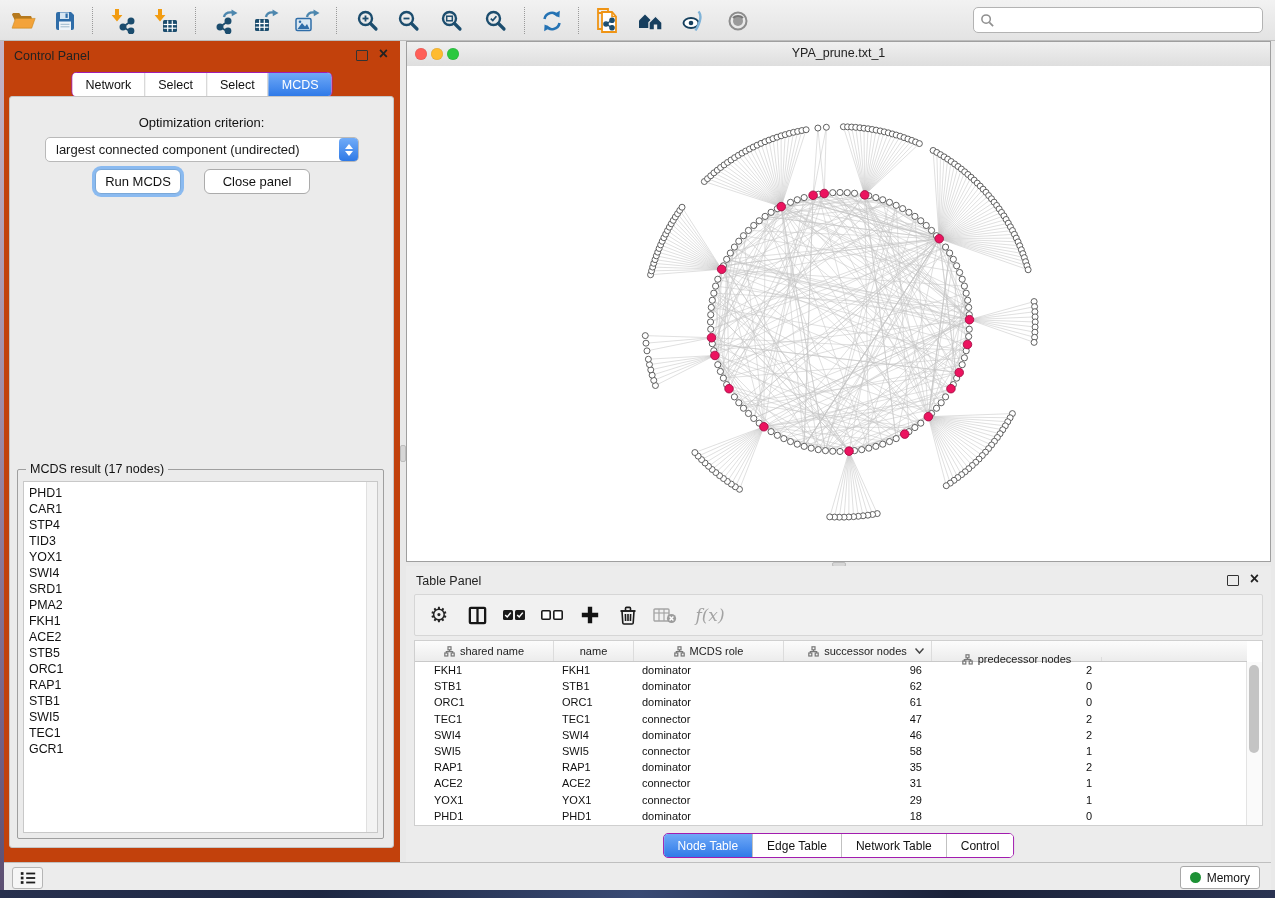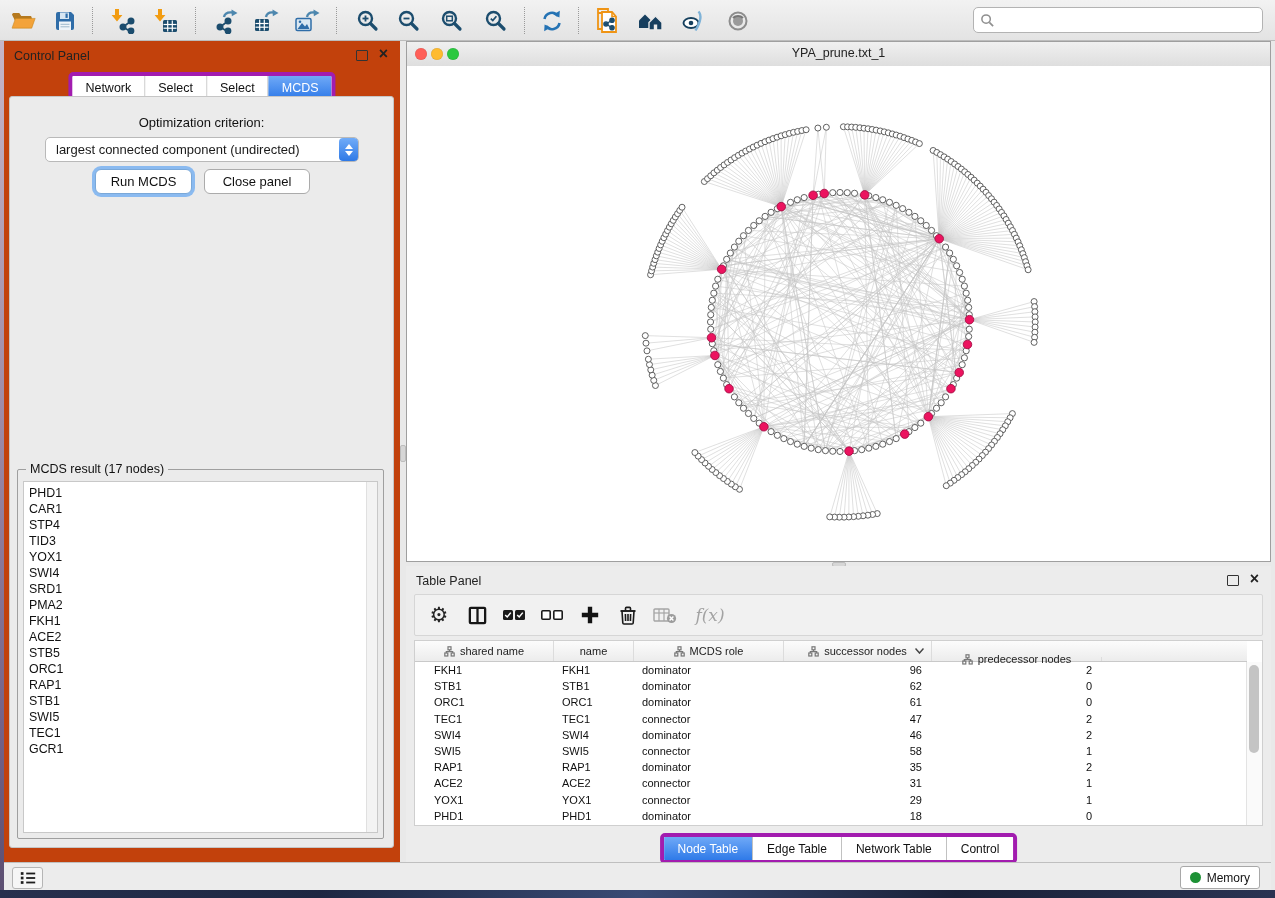--- a/index.html
+++ b/index.html
@@ -18,39 +18,39 @@
      background:linear-gradient(180deg,#c6b6c8,#9d8aa6 45%,#756388 80%,#5c4f72);}
   #desk-bottom{position:absolute;left:0;bottom:0;width:1275px;height:8px;
      background:linear-gradient(90deg,#27304e,#1d2742 25%,#394a74 50%,#1a2138 75%,#2a3352);}
   
   #control-panel{position:absolute;left:4px;top:41px;width:396px;height:821px;background:#c2410c;}
   .panel-head{position:absolute;left:0;top:0;right:0;height:28px;}
   .panel-title{position:absolute;left:10px;top:8px;font-size:12.5px;color:#222;}
   .float-ic{position:absolute;top:9px;width:10px;height:9px;border:1.6px solid #333;border-radius:1px;}
   .close-ic{position:absolute;top:3px;font-size:16px;font-weight:bold;color:#222;line-height:20px;}
   #cp-float{right:32px;} #cp-close{right:12px;}
-  .seg{display:flex;height:23px;border:4px solid #a21caf;border-radius:5px;background:#fff;overflow:hidden;}
+  .seg{display:flex;height:23px;border:1px solid #a21caf;border-radius:5px;background:#fff;overflow:hidden;}
   .seg .tab{display:flex;align-items:center;justify-content:center;padding:0 13px;font-size:12.5px;color:#111;
        border-right:1px solid #bdbdbd;background:#fff;cursor:default;}
   .seg .tab:last-child{border-right:none;}
   .seg .tab.active{background:linear-gradient(#6fa9f7,#2f7ae8);color:#fff;}
   #cp-tabs{position:absolute;top:31px;left:50%;transform:translateX(-50%);}
   #cp-content{position:absolute;top:55px;left:5px;right:6px;bottom:14px;background:#ebebeb;
       border:1px solid #c6c6c6;border-radius:3px;}
   #opt-label{position:absolute;top:18px;left:0;right:0;text-align:center;font-size:13px;color:#111;}
   #criterion-select{position:absolute;left:35px;top:40px;width:314px;height:25px;background:#fff;
       border:1px solid #b9b9b9;border-radius:5px;box-sizing:border-box;display:flex;align-items:center;}
   #criterion-select .sel-text{flex:1;font-size:13px;padding-left:10px;white-space:nowrap;overflow:hidden;}
   .sel-step{width:19px;height:23px;border-radius:4px;background:linear-gradient(#71acf8,#2e79e6);
       display:flex;flex-direction:column;align-items:center;justify-content:center;gap:2px;margin-right:0px;}
   .tri-up{width:0;height:0;border-left:4px solid transparent;border-right:4px solid transparent;border-bottom:5px solid #fff;}
   .tri-dn{width:0;height:0;border-left:4px solid transparent;border-right:4px solid transparent;border-top:5px solid #fff;}
   .pbtn{position:absolute;top:72px;height:25px;background:#fff;border:1px solid #ababab;border-radius:6px;
       font-size:13px;color:#111;display:flex;align-items:center;justify-content:center;box-sizing:border-box;}
-  #run-btn{left:85px;width:97px;box-shadow:0 0 0 3px rgba(106,169,241,.75);border-color:#7aa8d8;}
+  #run-btn{left:85px;width:86px;box-shadow:0 0 0 3px rgba(106,169,241,.75);border-color:#7aa8d8;}
   #closepanel-btn{left:194px;width:106px;}
   #result-group{position:absolute;left:7px;right:9px;top:372px;bottom:8px;border:1px solid #9f9f9f;border-radius:2px;}
   #result-legend{position:absolute;top:-8px;left:8px;background:#ebebeb;padding:0 4px;font-size:12.5px;color:#111;}
   #mcds-listbox{position:absolute;top:11px;left:5px;right:5px;bottom:5px;background:#fff;border:1px solid #c8c8c8;overflow:hidden;}
   #mcds-list{position:absolute;inset:0;padding:3px 0 0 5px;}
   .mcds-item{height:16px;line-height:16px;font-size:12.4px;color:#111;}
   #mcds-scroll{position:absolute;top:0;right:0;bottom:0;width:10px;background:#f3f3f3;border-left:1px solid #e0e0e0;}
   
   #vsplit{position:absolute;left:400px;top:41px;width:6px;height:821px;background:#e9e9e9;}
   #vsplit .grip{position:absolute;left:0px;top:404px;width:6px;height:17px;background:#d6d6d6;border:1px solid #bdbdbd;border-radius:2px;box-sizing:border-box;}

